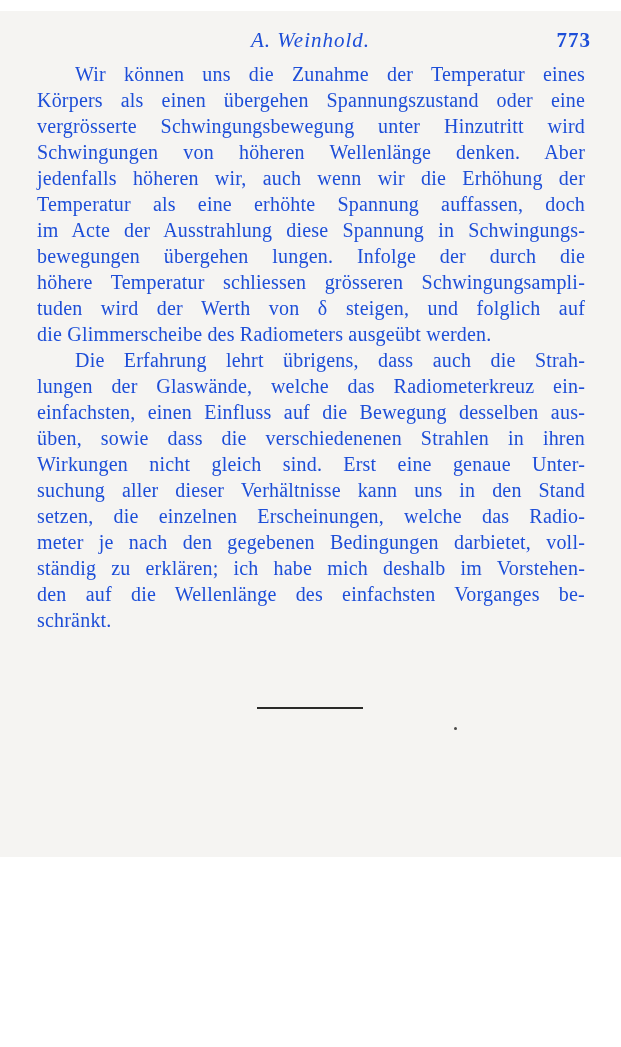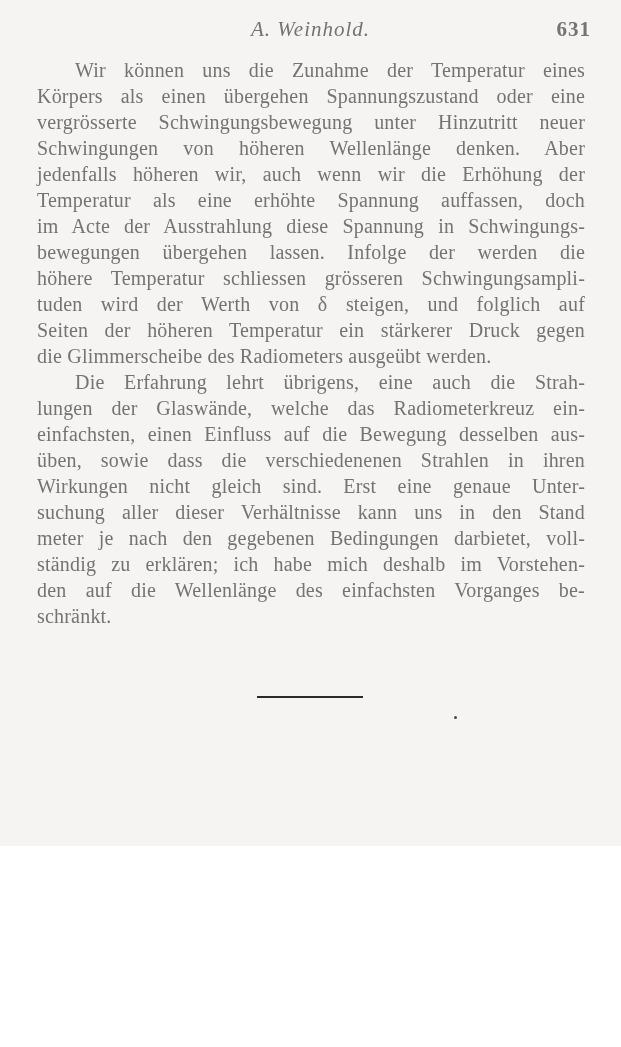--- a/index.html
+++ b/index.html
@@ -6,21 +6,22 @@
     margin: 0;
     padding: 0;
   }
   .page {
     position: relative;
     width: 621px;
     height: 846px;
     background: #f5f4f2;
     overflow: hidden;
     font-family: "Liberation Serif", "DejaVu Serif", serif;
-    color: #737373;
+    color: #1d4ed8;
+    margin-top: 11px;
   }
   .running-head {
     position: absolute;
     top: 17px;
     left: 0;
     width: 621px;
     height: 26px;
   }
   .head-title {
     position: absolute;
@@ -34,21 +35,21 @@
   .page-number {
     position: absolute;
     right: 30px;
     top: 0;
     font-size: 21px;
     font-weight: bold;
     letter-spacing: 1px;
   }
   .body-text {
     position: absolute;
-    top: 57px;
+    top: 50px;
     left: 37px;
     width: 548px;
     font-size: 20px;
     line-height: 26px;
     letter-spacing: 0.2px;
   }
   .line {
     text-align: justify;
     text-align-last: justify;
     text-justify: inter-word;
@@ -79,44 +80,44 @@
     border-radius: 50%;
   }
 </style>
 </head>
 <body>
 
 <div class="page">
 
   <div class="running-head">
     <span class="head-title">A. Weinhold.</span>
-    <span class="page-number">631</span>
+    <span class="page-number">773</span>
   </div>
 
   <div class="body-text">
 
     <div class="line indent">Wir können uns die Zunahme der Temperatur eines</div>
     <div class="line">Körpers als einen übergehen Spannungszustand oder eine</div>
-    <div class="line">vergrösserte Schwingungsbewegung unter Hinzutritt neuer</div>
+    <div class="line">vergrösserte Schwingungsbewegung unter Hinzutritt wird</div>
     <div class="line">Schwingungen von höheren Wellenlänge denken. Aber</div>
     <div class="line">jedenfalls höheren wir, auch wenn wir die Erhöhung der</div>
     <div class="line">Temperatur als eine erhöhte Spannung auffassen, doch</div>
     <div class="line">im Acte der Ausstrahlung diese Spannung in Schwingungs-</div>
-    <div class="line">bewegungen übergehen lassen. Infolge der werden die</div>
+    <div class="line">bewegungen übergehen lungen. Infolge der durch die</div>
     <div class="line">höhere Temperatur schliessen grösseren Schwingungsampli-</div>
     <div class="line">tuden wird der Werth von δ steigen, und folglich auf</div>
-    <div class="line">Seiten der höheren Temperatur ein stärkerer Druck gegen</div>
     <div class="line para-end">die Glimmerscheibe des Radiometers ausgeübt werden.</div>
 
-    <div class="line indent">Die Erfahrung lehrt übrigens, eine auch die Strah-</div>
+    <div class="line indent">Die Erfahrung lehrt übrigens, dass auch die Strah-</div>
     <div class="line">lungen der Glaswände, welche das Radiometerkreuz ein-</div>
     <div class="line">einfachsten, einen Einfluss auf die Bewegung desselben aus-</div>
     <div class="line">üben, sowie dass die verschiedenenen Strahlen in ihren</div>
     <div class="line">Wirkungen nicht gleich sind. Erst eine genaue Unter-</div>
     <div class="line">suchung aller dieser Verhältnisse kann uns in den Stand</div>
+    <div class="line">setzen, die einzelnen Erscheinungen, welche das Radio-</div>
     <div class="line">meter je nach den gegebenen Bedingungen darbietet, voll-</div>
     <div class="line">ständig zu erklären; ich habe mich deshalb im Vorstehen-</div>
     <div class="line">den auf die Wellenlänge des einfachsten Vorganges be-</div>
     <div class="line para-end">schränkt.</div>
   </div>
 
   <div class="divider"></div>
   <div class="speck"></div>
 
 </div>

